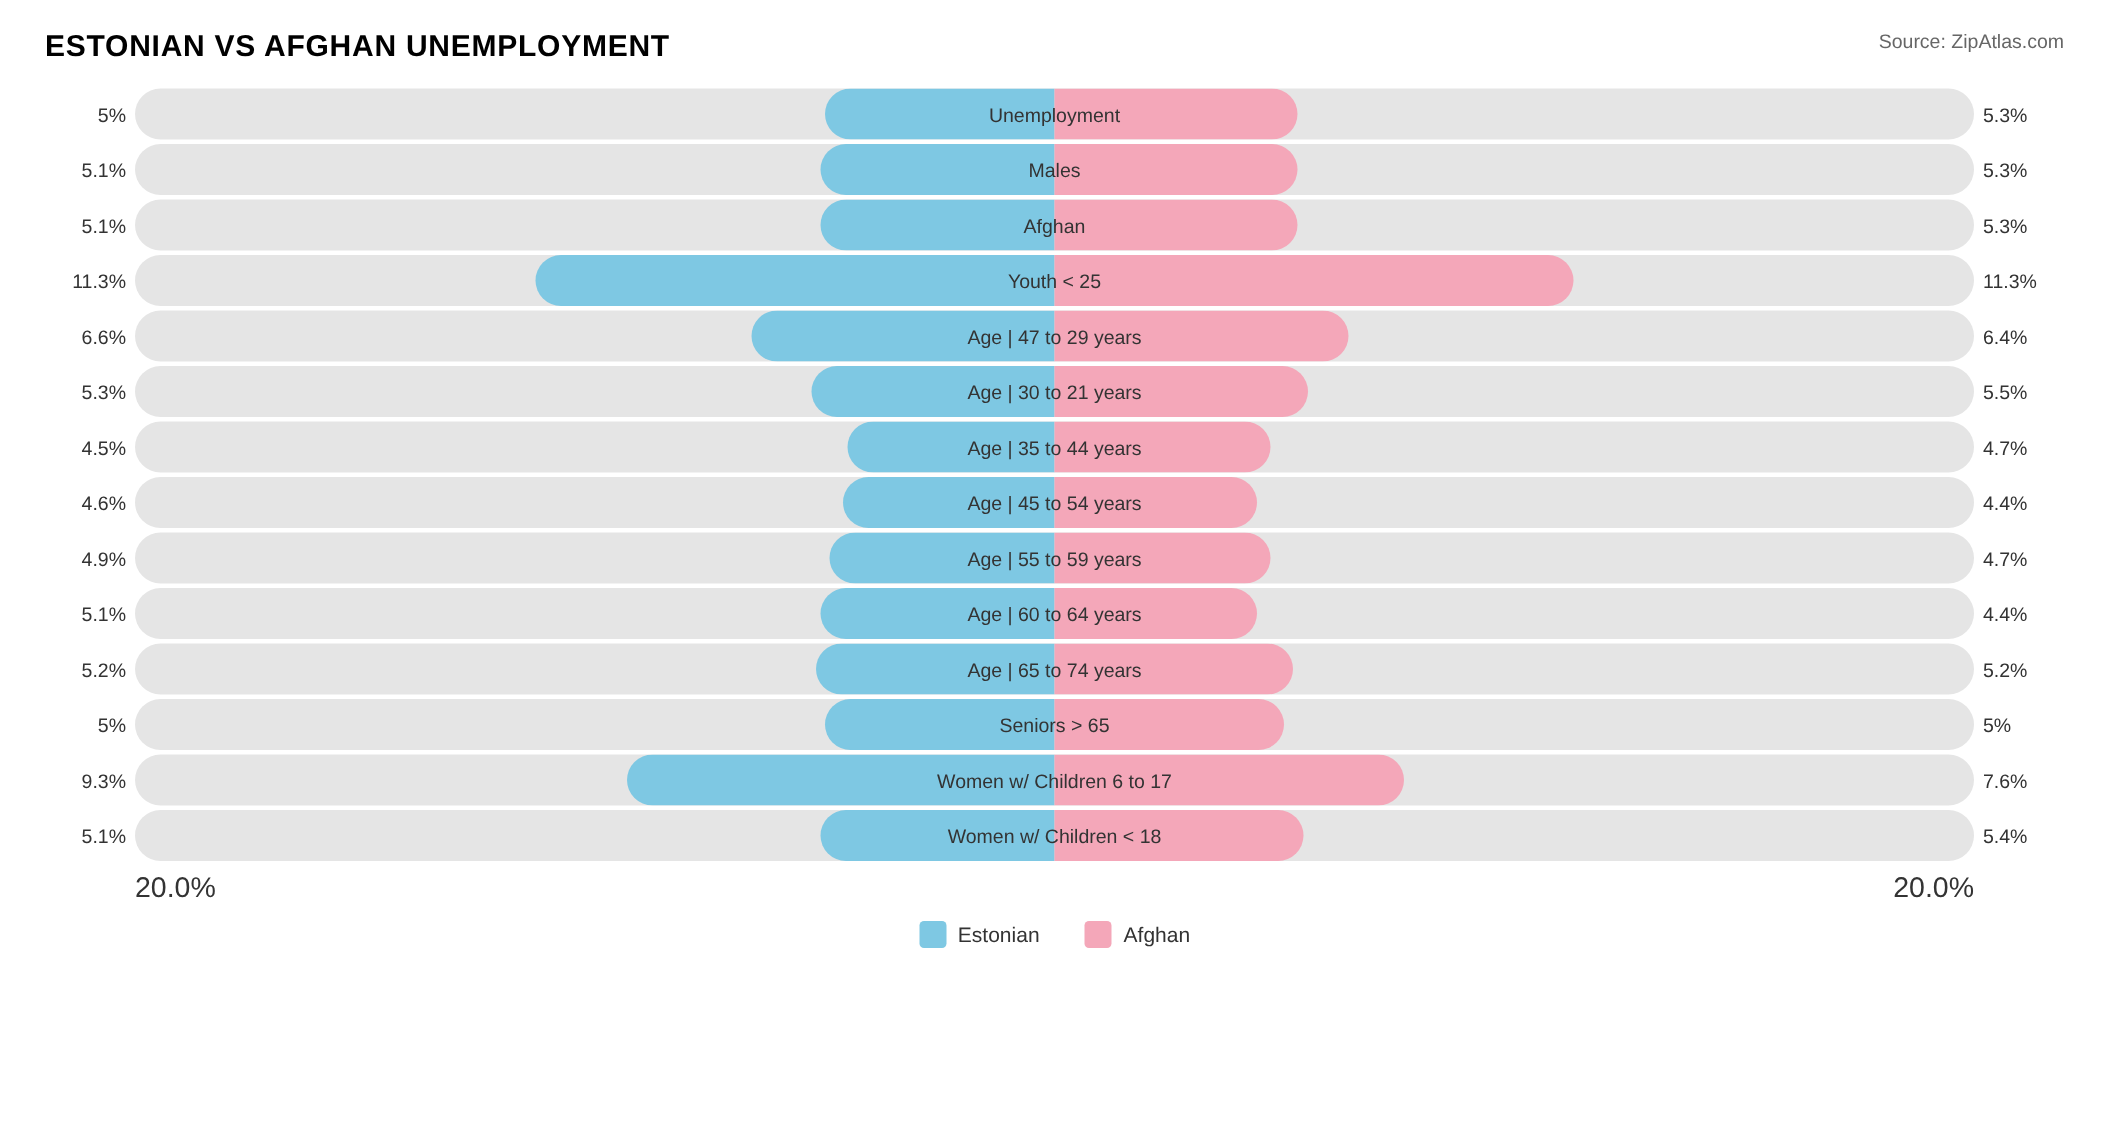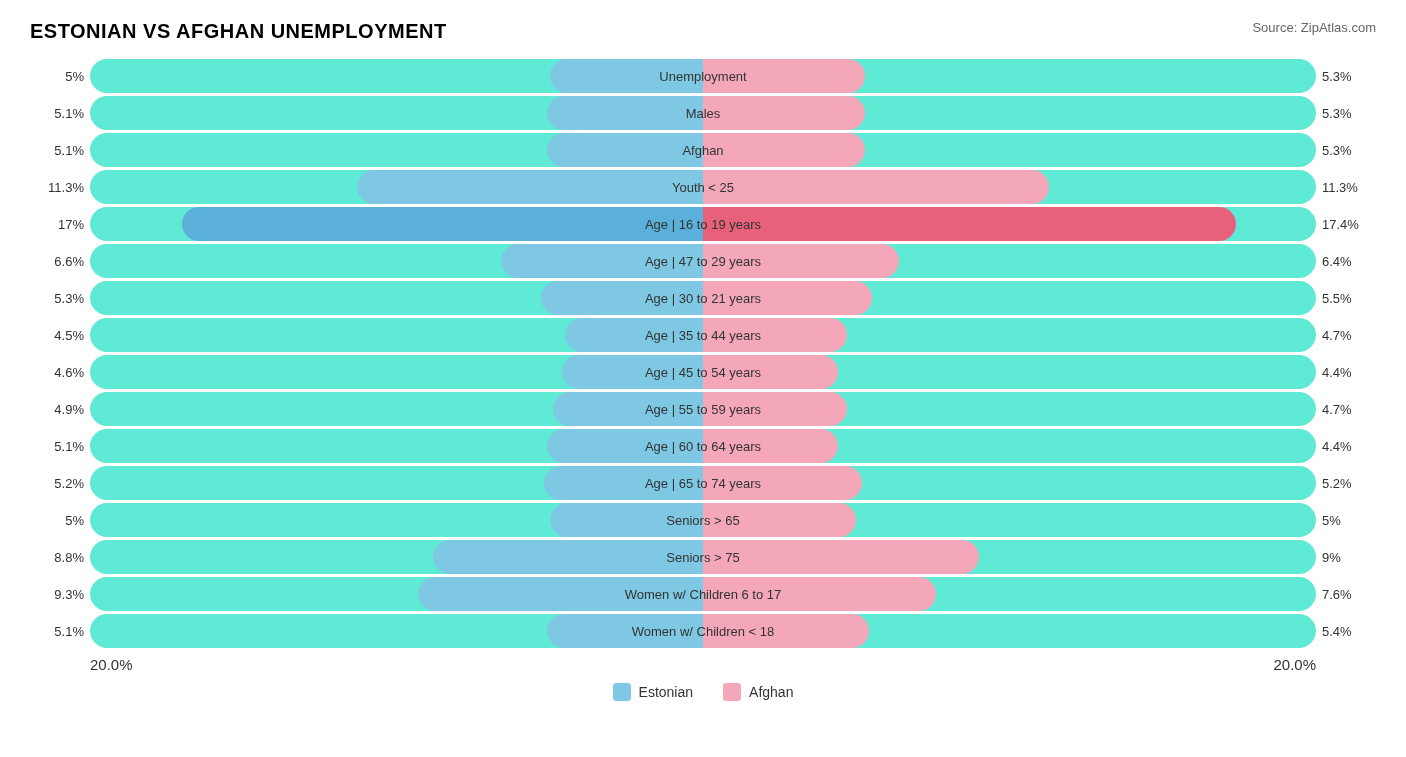--- a/index.html
+++ b/index.html
@@ -58,21 +58,21 @@
       color: #333;
       padding-left: 6px;
       flex-shrink: 0;
     }
     .bar-area {
       flex: 1;
       height: 34px;
       display: flex;
       align-items: center;
       position: relative;
-      background: #5eead4;
+      background: #e5e5e5;
       border-radius: 20px;
       overflow: hidden;
       text-align: center;
     }
     .bar-left {
       position: absolute;
       right: 50%;
       height: 100%;
       background: #7ec8e3;
       border-radius: 20px 0 0 20px;
@@ -105,21 +105,21 @@
       flex-shrink: 0;
     }
     .axis-spacer-right {
       width: 60px;
       flex-shrink: 0;
     }
     .axis-labels {
       flex: 1;
       display: flex;
       justify-content: space-between;
-      font-size: 15px;
+      font-size: 19px;
       color: #333;
     }
     .legend {
       display: flex;
       justify-content: center;
       gap: 30px;
       margin-top: 10px;
     }
     .legend-item {
       display: flex;
@@ -175,29 +175,20 @@
       <div class="row-wrapper">
         <div class="left-value">11.3%</div>
         <div class="bar-area">
           <div class="bar-left" style="width: 28.25%;"></div>
           <div class="bar-right" style="width: 28.25%;"></div>
           <div class="bar-label">Youth &lt; 25</div>
         </div>
         <div class="right-value">11.3%</div>
       </div>
       <div class="row-wrapper">
-        <div class="left-value">17%</div>
-        <div class="bar-area">
-          <div class="bar-left" style="width: 42.5%; background: rgb(90, 176, 216);"></div>
-          <div class="bar-right" style="width: 43.5%; background: rgb(232, 96, 122);"></div>
-          <div class="bar-label">Age | 16 to 19 years</div>
-        </div>
-        <div class="right-value">17.4%</div>
-      </div>
-      <div class="row-wrapper">
         <div class="left-value">6.6%</div>
         <div class="bar-area">
           <div class="bar-left" style="width: 16.5%;"></div>
           <div class="bar-right" style="width: 16%;"></div>
           <div class="bar-label">Age | 47 to 29 years</div>
         </div>
         <div class="right-value">6.4%</div>
       </div>
       <div class="row-wrapper">
         <div class="left-value">5.3%</div>
@@ -254,29 +245,20 @@
         <div class="right-value">5.2%</div>
       </div>
       <div class="row-wrapper">
         <div class="left-value">5%</div>
         <div class="bar-area">
           <div class="bar-left" style="width: 12.5%;"></div>
           <div class="bar-right" style="width: 12.5%;"></div>
           <div class="bar-label">Seniors &gt; 65</div>
         </div>
         <div class="right-value">5%</div>
-      </div>
-      <div class="row-wrapper">
-        <div class="left-value">8.8%</div>
-        <div class="bar-area">
-          <div class="bar-left" style="width: 22%;"></div>
-          <div class="bar-right" style="width: 22.5%;"></div>
-          <div class="bar-label">Seniors &gt; 75</div>
-        </div>
-        <div class="right-value">9%</div>
       </div>
       <div class="row-wrapper">
         <div class="left-value">9.3%</div>
         <div class="bar-area">
           <div class="bar-left" style="width: 23.25%;"></div>
           <div class="bar-right" style="width: 19%;"></div>
           <div class="bar-label">Women w/ Children 6 to 17</div>
         </div>
         <div class="right-value">7.6%</div>
       </div>

